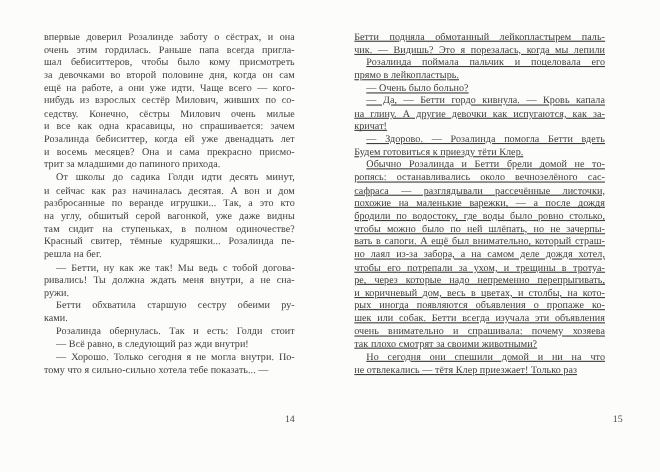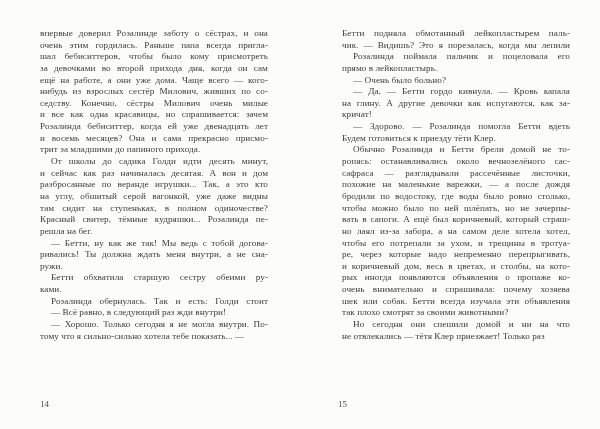--- a/index.html
+++ b/index.html
@@ -15,54 +15,54 @@
     font-family: "Liberation Serif", "DejaVu Serif", serif;
     color: #3c3c3c;
     overflow: hidden;
   }
   .text-block {
     position: absolute;
     top: 28px;
     width: 228px;
   }
   .text-block.left  { left: 40px; }
-  .text-block.right { left: 342px; }
+  .text-block.right { left: 322px; text-decoration: underline; }
   .line {
     font-size: 9.2px;
     line-height: 11.65px;
     height: 11.65px;
     overflow: hidden;
     text-align: justify;
     text-align-last: justify;
     letter-spacing: 0.05px;
   }
   .line.end { text-align-last: left; }   
   .line.ind { text-indent: 11px; }       
   .pagenum {
     position: absolute;
-    top: 399px;
+    top: 376px;
     width: 228px;
-    text-align: left;
+    text-align: right;
     font-size: 9px;
     color: #4b4b4b;
   }
   .pagenum.left  { left: 40px; }
   .pagenum.right { left: 338px; }
 </style>
 </head>
 <body>
 
 <div class="spread">
 
   <div class="text-block left">
       <div class="line">впервые доверил Розалинде заботу о сёстрах, и она</div>
       <div class="line">очень этим гордилась. Раньше папа всегда пригла-</div>
       <div class="line">шал бебиситтеров, чтобы было кому присмотреть</div>
-      <div class="line">за девочками во второй прихода дня, когда он сам</div>
-      <div class="line">ещё на работе, а они уже дома. Чаще всего — кого-</div>
+      <div class="line">за девочками во второй половине дня, когда он сам</div>
+      <div class="line">ещё на работе, а они уже идти. Чаще всего — кого-</div>
       <div class="line">нибудь из взрослых сестёр Милович, живших по со-</div>
       <div class="line">седству. Конечно, сёстры Милович очень милые</div>
       <div class="line">и все как одна красавицы, но спрашивается: зачем</div>
       <div class="line">Розалинда бебиситтер, когда ей уже двенадцать лет</div>
       <div class="line">и восемь месяцев? Она и сама прекрасно присмо-</div>
       <div class="line end">трит за младшими до папиного прихода.</div>
       <div class="line ind">От школы до садика Голди идти десять минут,</div>
       <div class="line">и сейчас как раз начиналась десятая. А вон и дом</div>
       <div class="line">разбросанные по веранде игрушки... Так, а это кто</div>
       <div class="line">на углу, обшитый серой вагонкой, уже даже видны</div>
@@ -90,28 +90,28 @@
       <div class="line">на глину. А другие девочки как испугаются, как за-</div>
       <div class="line end">кричат!</div>
       <div class="line ind">— Здорово. — Розалинда помогла Бетти вдеть</div>
       <div class="line end">Будем готовиться к приезду тёти Клер.</div>
       <div class="line ind">Обычно Розалинда и Бетти брели домой не то-</div>
       <div class="line">ропясь: останавливались около вечнозелёного сас-</div>
       <div class="line">сафраса — разглядывали рассечённые листочки,</div>
       <div class="line">похожие на маленькие варежки, — а после дождя</div>
       <div class="line">бродили по водостоку, где воды было ровно столько,</div>
       <div class="line">чтобы можно было по ней шлёпать, но не зачерпы-</div>
-      <div class="line">вать в сапоги. А ещё был коричневый, который страш-</div>
-      <div class="line">но лаял из-за забора, а на самом деле хотела хотел,</div>
+      <div class="line">вать в сапоги. А ещё был внимательно, который страш-</div>
+      <div class="line">но лаял из-за забора, а на самом деле дождя хотел,</div>
       <div class="line">чтобы его потрепали за ухом, и трещины в тротуа-</div>
       <div class="line">ре, через которые надо непременно перепрыгивать,</div>
       <div class="line">и коричневый дом, весь в цветах, и столбы, на кото-</div>
       <div class="line">рых иногда появляются объявления о пропаже ко-</div>
+      <div class="line">шек или собак. Бетти всегда изучала эти объявления</div>
       <div class="line">очень внимательно и спрашивала: почему хозяева</div>
-      <div class="line">шек или собак. Бетти всегда изучала эти объявления</div>
       <div class="line end">так плохо смотрят за своими животными?</div>
       <div class="line ind">Но сегодня они спешили домой и ни на что</div>
       <div class="line end">не отвлекались — тётя Клер приезжает! Только раз</div>
     </div>
 
   <div class="pagenum left">14</div>
 
   <div class="pagenum right">15</div>
 
 </div>

